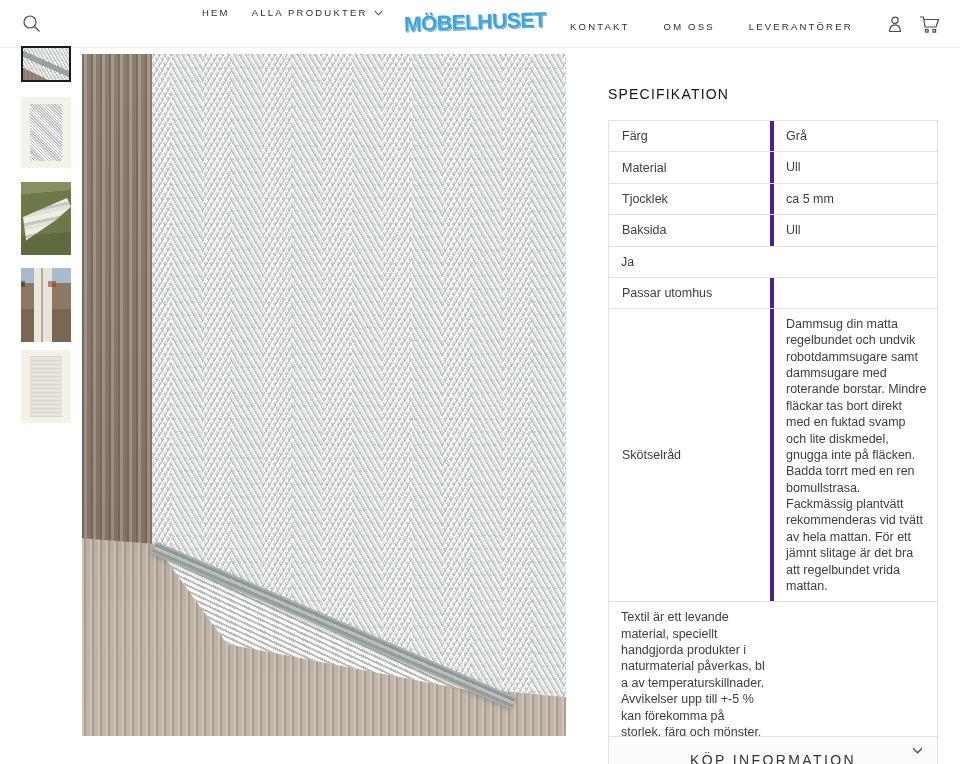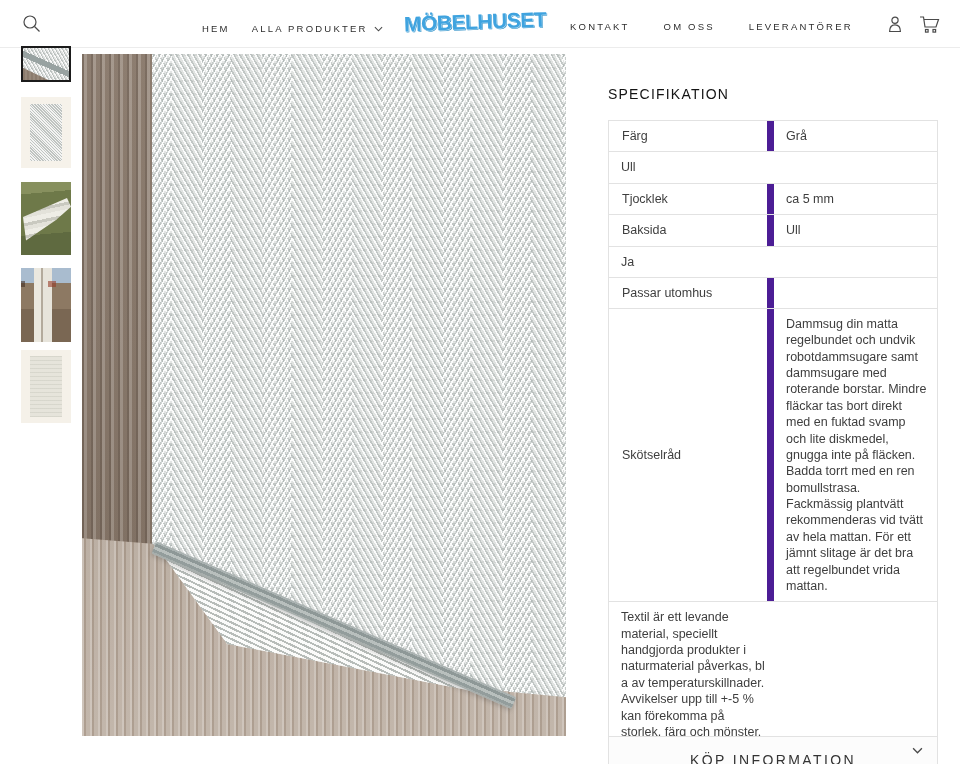--- a/index.html
+++ b/index.html
@@ -6,21 +6,21 @@
   html,body { width:960px; height:764px; overflow:hidden; background:#fff;
               font-family:"Liberation Sans", sans-serif; }
   #page { position:relative; width:960px; height:764px; background:#fff; }
 
   
   header { position:absolute; left:0; top:0; width:960px; height:48px;
            background:#fff; border-bottom:1px solid #ececec; }
   .hicon { position:absolute; stroke:#4a4a4a; fill:none; stroke-width:1.2; cursor:pointer; }
   .nav-item { display:inline-flex; align-items:center; gap:6px; cursor:pointer;
               font-size:9.5px; letter-spacing:2.2px; color:#2e2e2e; text-decoration:none; }
-  .nav-left-r1 { position:absolute; left:154px; top:23px; display:flex; gap:22px;padding-left:48px; }
+  .nav-left-r1 { position:absolute; left:154px; top:7px; display:flex; gap:22px;padding-left:48px; }
   .nav-left-r2 { position:absolute; left:189px; top:31px; display:flex;margin-top:46px; }
   .nav-right { position:absolute; left:570px; top:21px; display:flex; gap:34px; }
   .chev { width:9px; height:6px; stroke:#4a4a4a; fill:none; stroke-width:1.2; }
   .logo { position:absolute; left:404px; top:10px; width:140px; text-align:center;
           font-weight:800; font-size:21px; letter-spacing:-0.5px; color:#3fa3df;
           transform:rotate(-2deg); cursor:pointer;
           text-shadow:0.5px 0.5px 0 #bfe2f5, 1px 1px 0 #2e8fc6; }
 
   
   .thumb { position:absolute; left:21px; width:50px; cursor:pointer; overflow:hidden; }
@@ -86,21 +86,21 @@
       background:linear-gradient(180deg,#aab2b1 0 2px,#8e9897 2px 5px,#b8bfbd 5px 8px,#939d9c 8px 11px,#a7aeac 11px 13px);
       box-shadow:0 2px 4px rgba(60,60,60,.25); }
 
   
   .spec-title { position:absolute; left:608px; top:86px; font-size:14px; font-weight:500;
       letter-spacing:1.2px; color:#141414; }
   .spec-table { position:absolute; left:608px; top:120px; width:330px;
       border:1px solid #e2e2e2; font-size:12.5px; color:#3e3e3e; }
   .spec-row { display:grid; grid-template-columns:165px 1fr; border-top:1px solid #e2e2e2; }
   .spec-row:first-child { border-top:none; }
-  .cell-label { border-right:7px solid #4c1d95; display:flex; align-items:center;
+  .cell-label { border-right:4px solid #4c1d95; display:flex; align-items:center;
       padding:7px 22px 7px 13px; min-height:30px; }
   .cell-value { display:flex; align-items:center; padding:7px 8px 7px 12px;
       min-height:30px; line-height:1.31; }
 
   .accordion { position:absolute; left:608px; top:736px; width:330px; height:46px;
       background:#fcfcfc; border:1px solid #e2e2e2; cursor:pointer;
       display:flex; align-items:center; justify-content:center; }
   .accordion .acc-label { font-size:14px; letter-spacing:2.4px; color:#333; padding-top:2px; }
   .accordion .chev { position:absolute; right:14px; top:10px; width:11px; height:7px; }
 </style>
@@ -186,20 +186,21 @@
   </div>
 
   <h2 class="spec-title">SPECIFIKATION</h2>
 
   <div class="spec-table">
     <div class="spec-row">
       <div class="cell-label">Färg</div>
       <div class="cell-value">Grå</div>
     </div>
     <div class="spec-row">
+      <div class="cell-label">Material</div>
       <div class="cell-value">Ull</div>
     </div>
     <div class="spec-row">
       <div class="cell-label">Tjocklek</div>
       <div class="cell-value">ca 5 mm</div>
     </div>
     <div class="spec-row">
       <div class="cell-label">Baksida</div>
       <div class="cell-value">Ull</div>
     </div>

